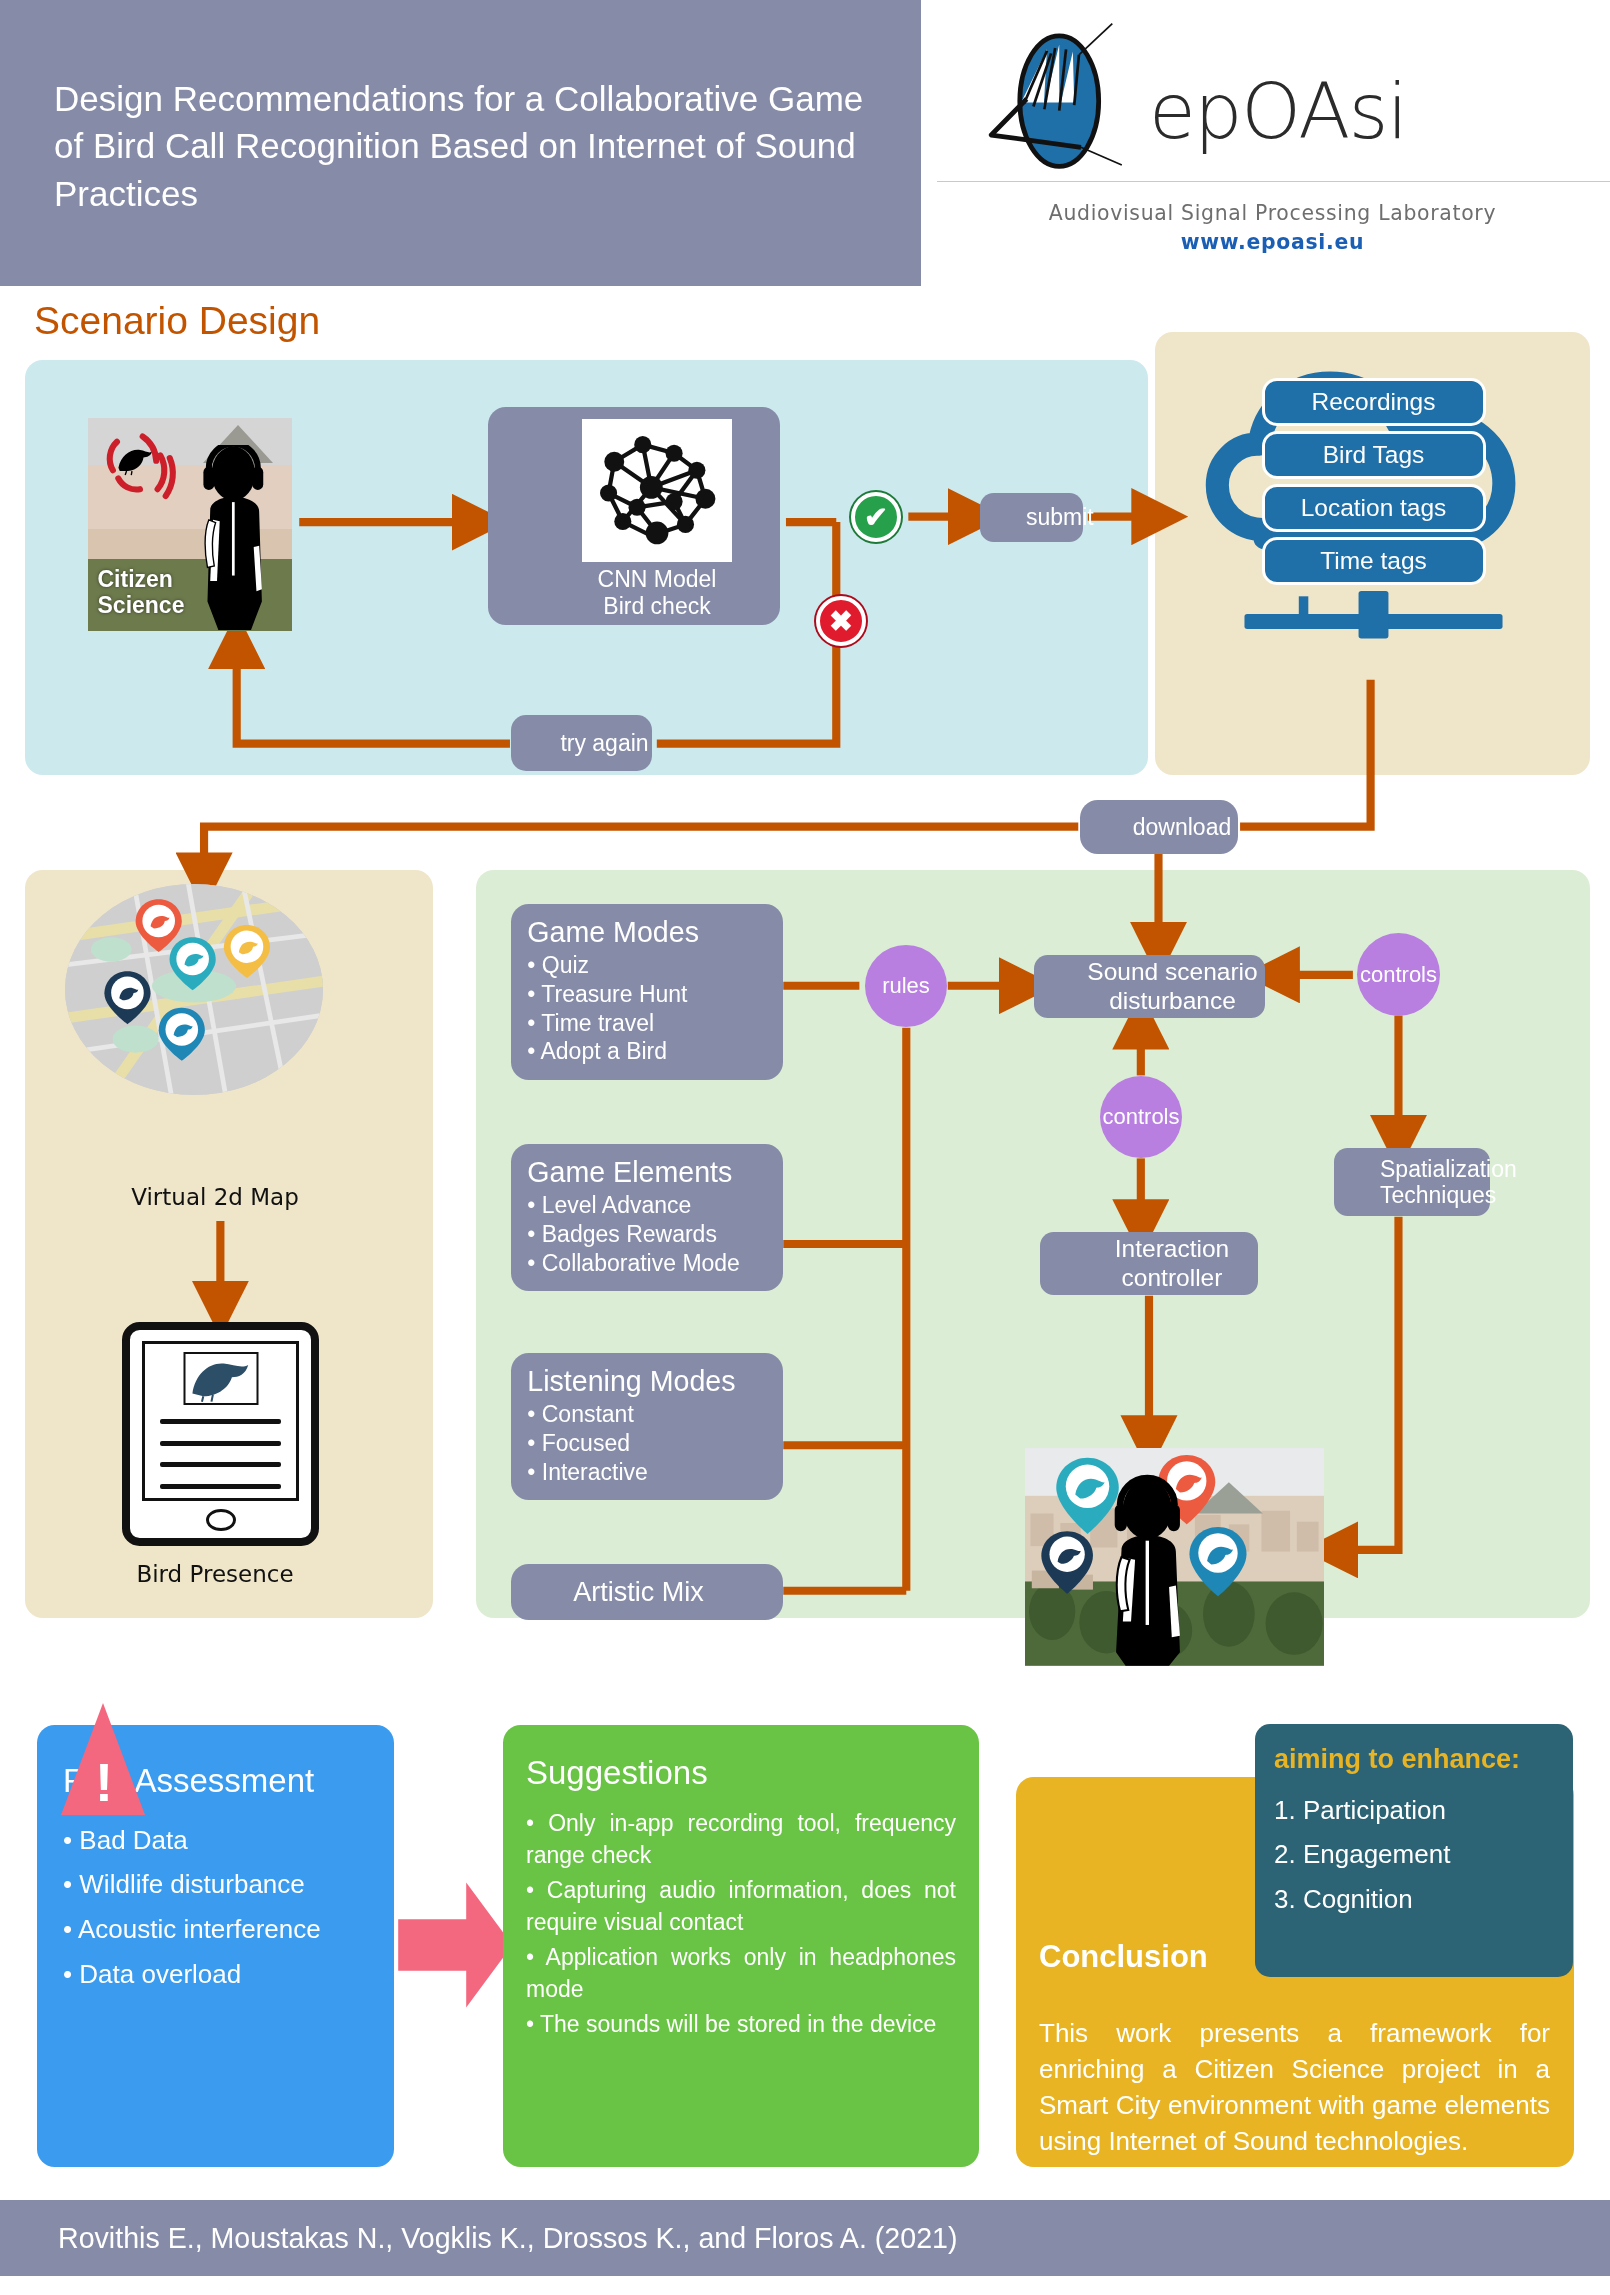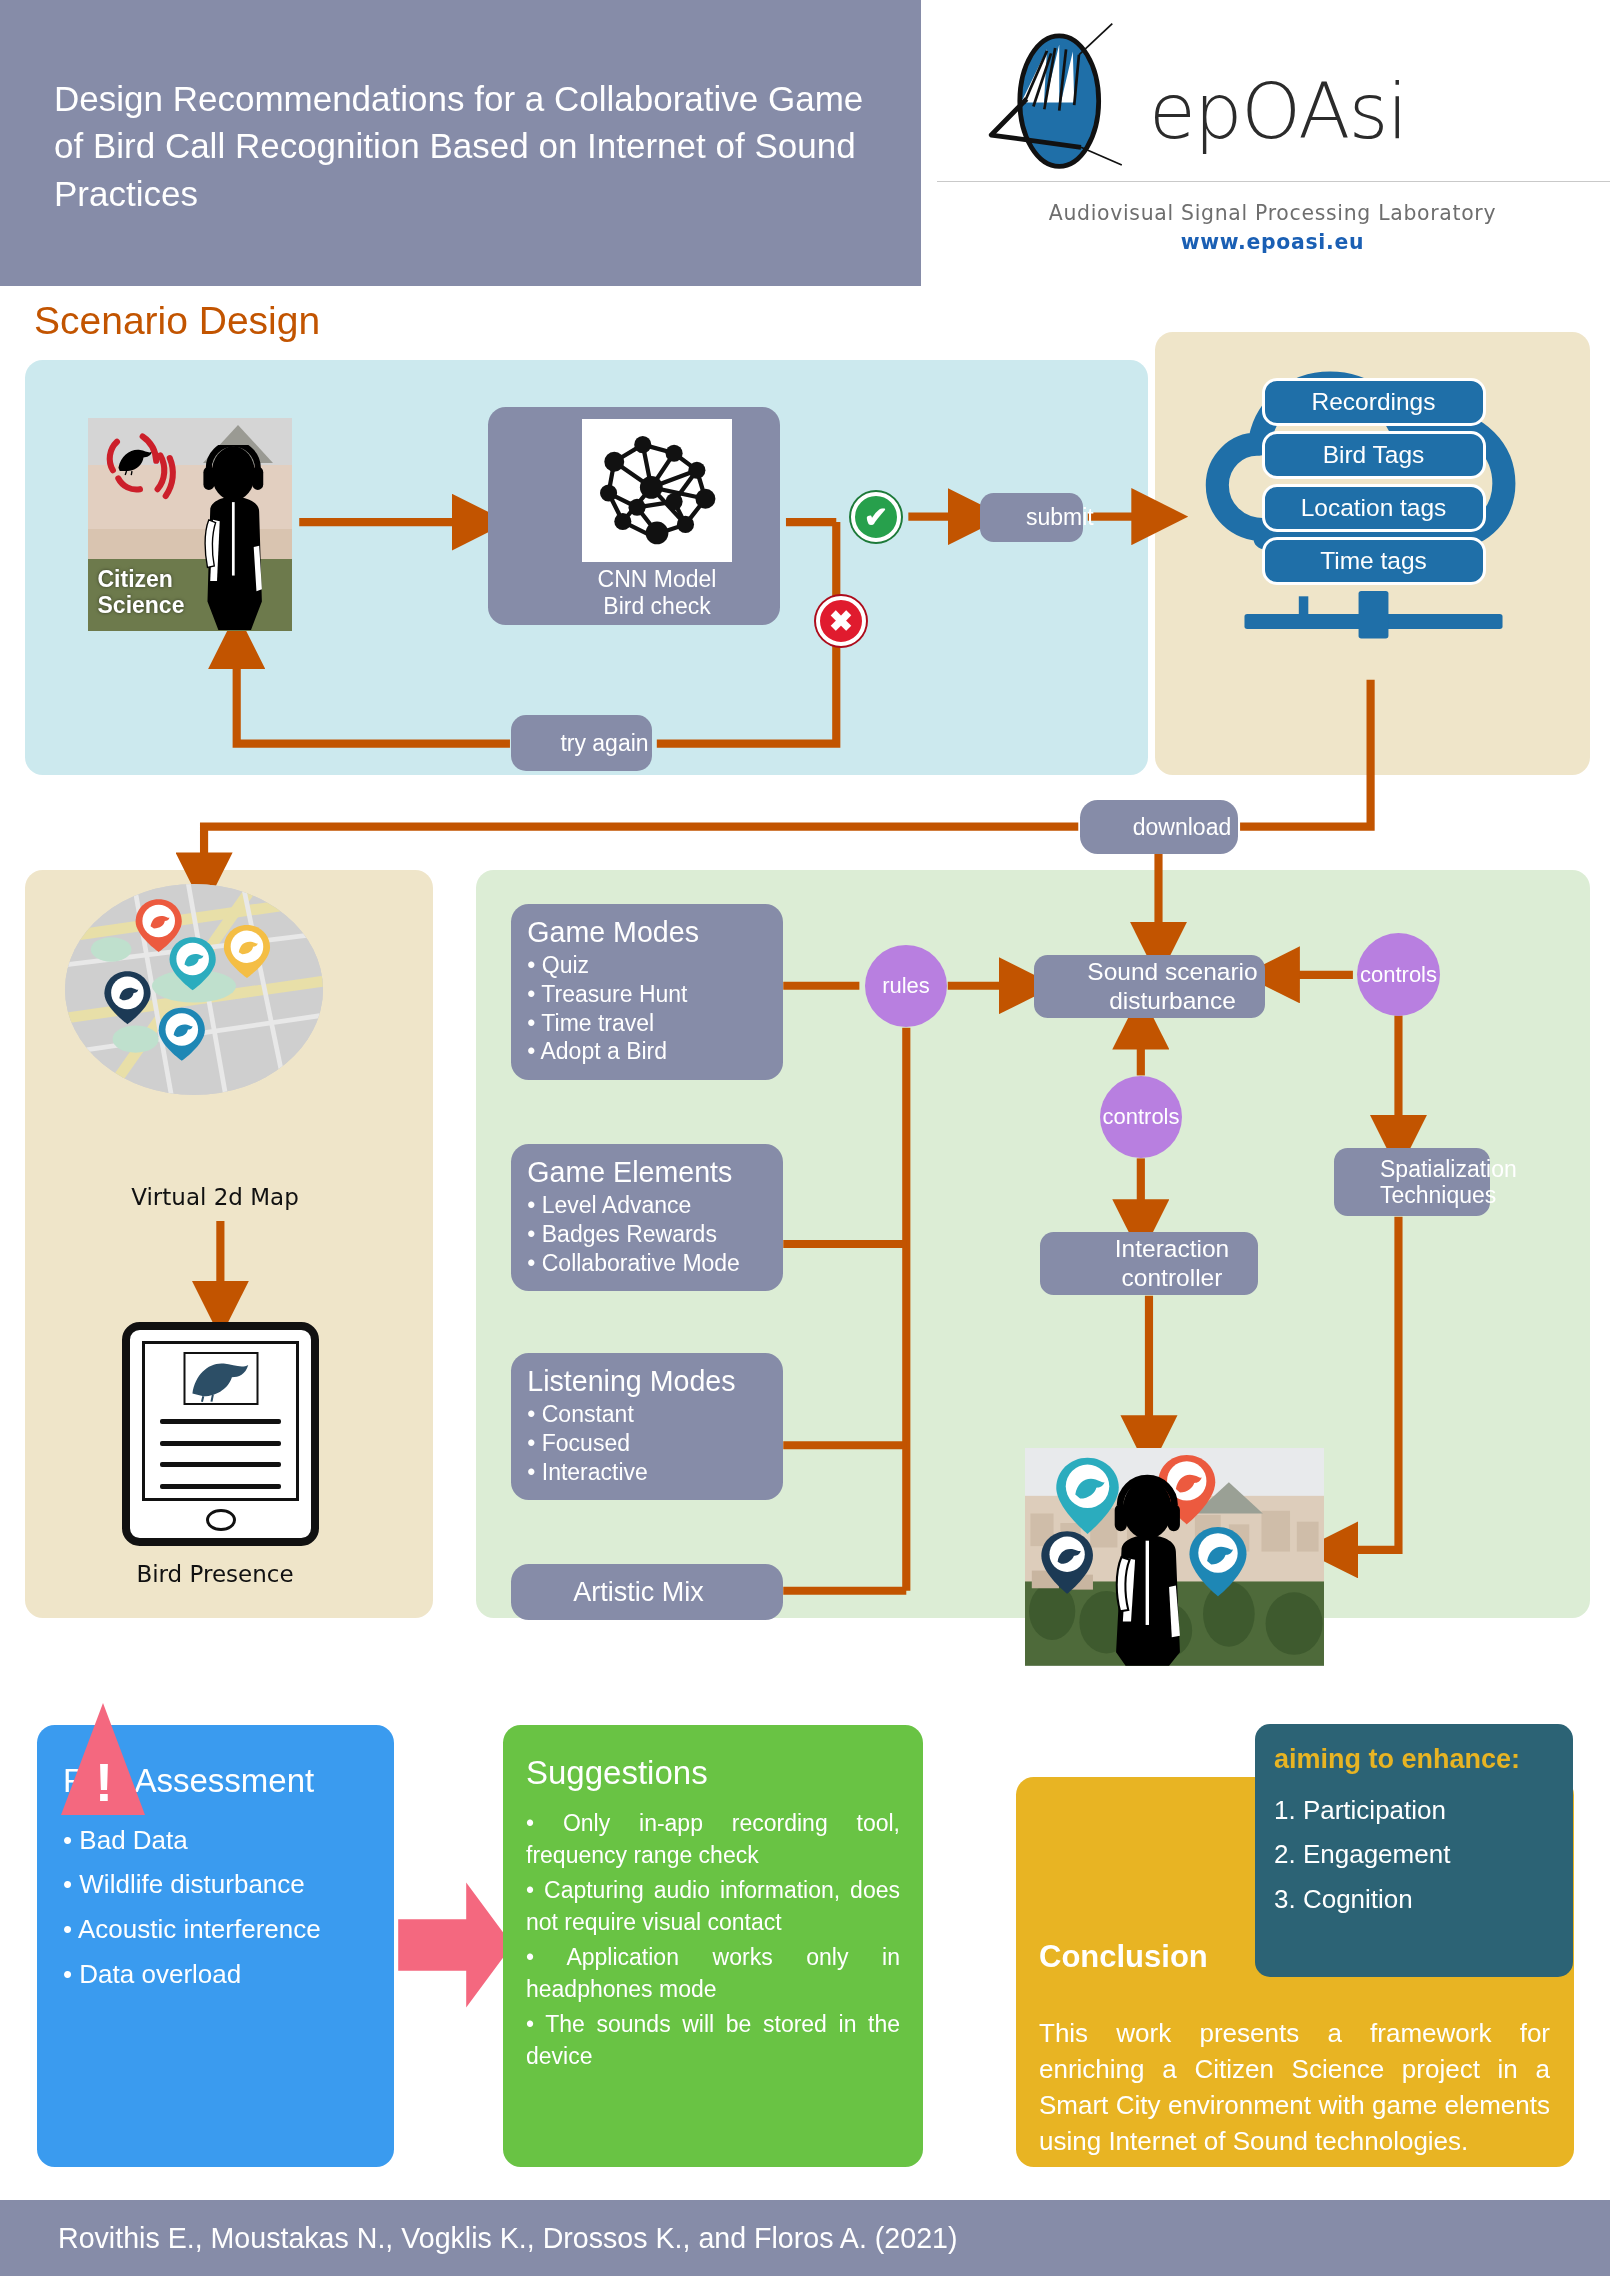--- a/index.html
+++ b/index.html
@@ -197,21 +197,21 @@
     position: absolute; left: 61px; top: 1703px; width: 0; height: 0;
     border-left: 42px solid transparent; border-right: 42px solid transparent;
     border-bottom: 112px solid #F4687F;
   }
   .warn-excl {
     position: absolute; left: 95px; top: 1751px; color: #fff; font-size: 54px; font-weight: bold;
   }
   .big-arrow { position: absolute; left: 398px; top: 1877px; width: 116px; height: 136px; }
 
   .bot-sugg {
-    position: absolute; left: 503px; top: 1725px; width: 420px; height: 442px;
+    position: absolute; left: 503px; top: 1725px; width: 476px; height: 442px;
     background: #69C344; border-radius: 17.7px; color: #fff;
     padding: 28.6px 23px 0 23px;
   }
   .bot-sugg .bt { font-size: 33px; margin-bottom: 15px; }
   .bot-sugg ul { list-style: none; }
   .bot-sugg li { font-size: 23px; line-height: 1.40; text-align: justify; margin-bottom: 2.7px; }
   .bot-sugg li::before { content: "• "; }
 
   .bot-concl {
     position: absolute; left: 1016px; top: 1777px; width: 558px; height: 390px;

